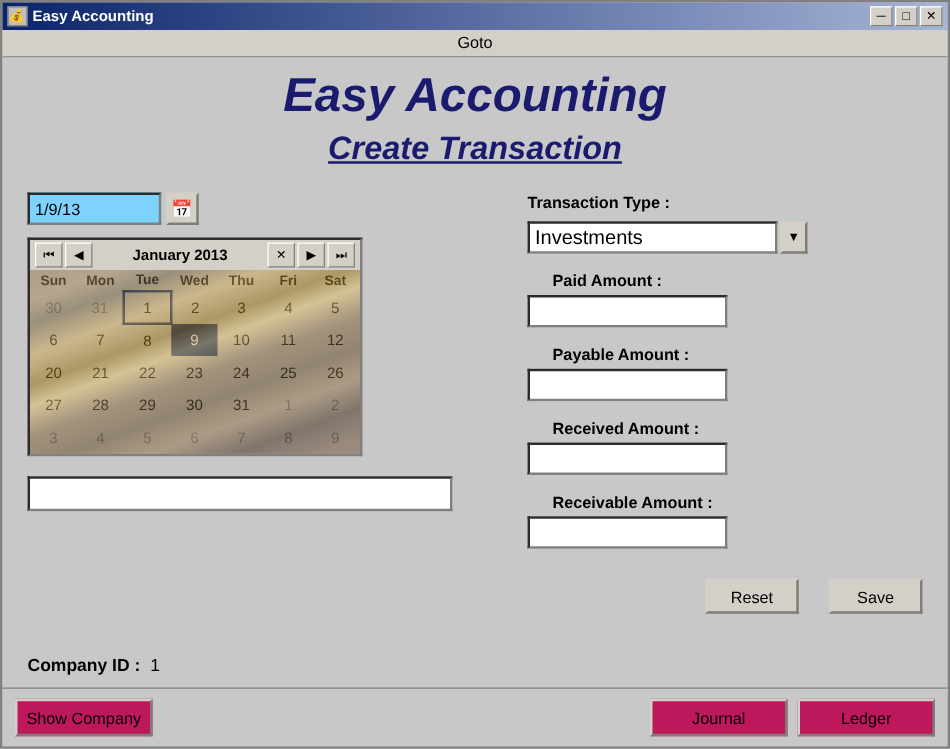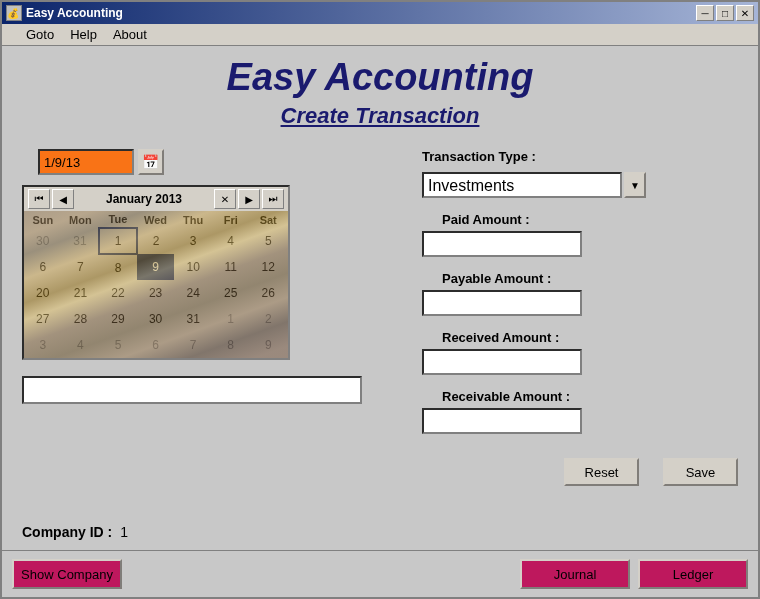--- a/index.html
+++ b/index.html
@@ -65,20 +65,21 @@
     .tb-btn.close { color: #000; }
 
     .menu-bar {
       background: #d4d0c8;
       height: 22px;
       display: flex;
       align-items: center;
       padding: 0 16px;
       border-bottom: 1px solid #808080;
       flex-shrink: 0;
+      flex-direction: column;
     }
     .menu-item {
       padding: 2px 8px;
       font-size: 13px;
       cursor: pointer;
     }
 
     .content {
       flex: 1;
       background: #c8c8c8;
@@ -89,21 +90,21 @@
 
     .app-title {
       font-size: 38px;
       font-weight: bold;
       font-style: italic;
       color: #1a1a6e;
       text-align: center;
       margin-bottom: 4px;
     }
     .sub-title {
-      font-size: 22px;
+      font-size: 26px;
       font-weight: bold;
       font-style: italic;
       color: #1a1a6e;
       text-align: center;
       text-decoration: underline;
       margin-bottom: 20px;
     }
 
     .main-area {
       display: flex;
@@ -117,27 +118,26 @@
       gap: 10px;
       width: 380px;
     }
 
     .date-input-row {
       display: flex;
       align-items: center;
       gap: 4px;
     }
     .date-input {
-      width: 96px;
+      width: 107px;
       height: 26px;
       border: 2px inset #808080;
-      background: #f97316;
+      background: #7dd3fc;
       padding: 2px 4px;
       font-size: 13px;
-      margin-left: 16px;
     }
     .calendar-btn {
       width: 26px;
       height: 26px;
       background: #d4d0c8;
       border: 2px outset #d4d0c8;
       cursor: pointer;
       display: flex;
       align-items: center;
       justify-content: center;

